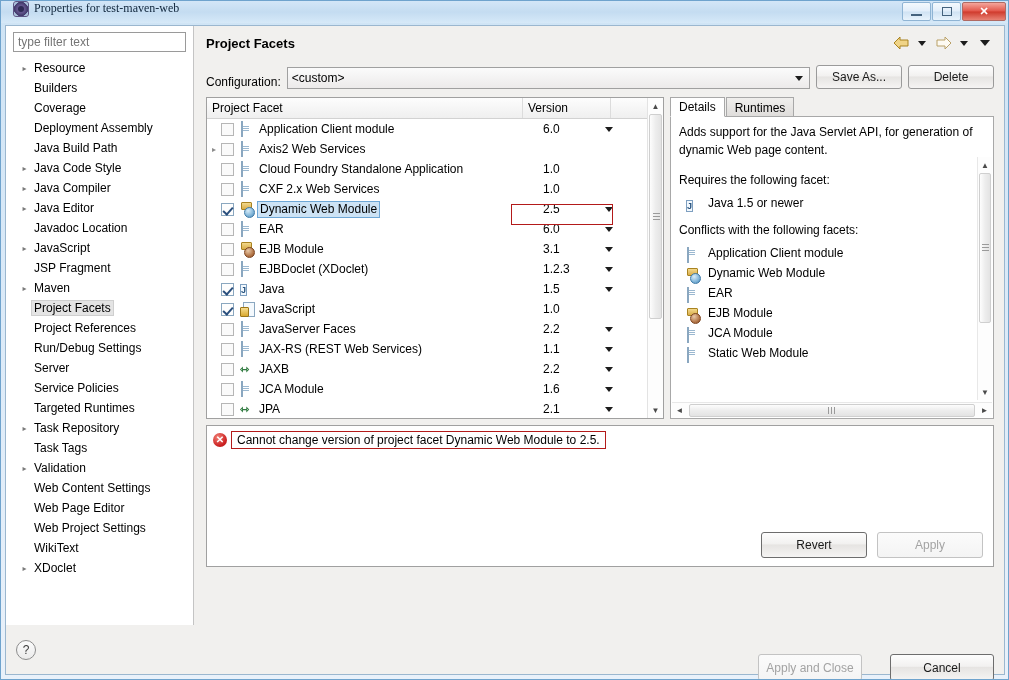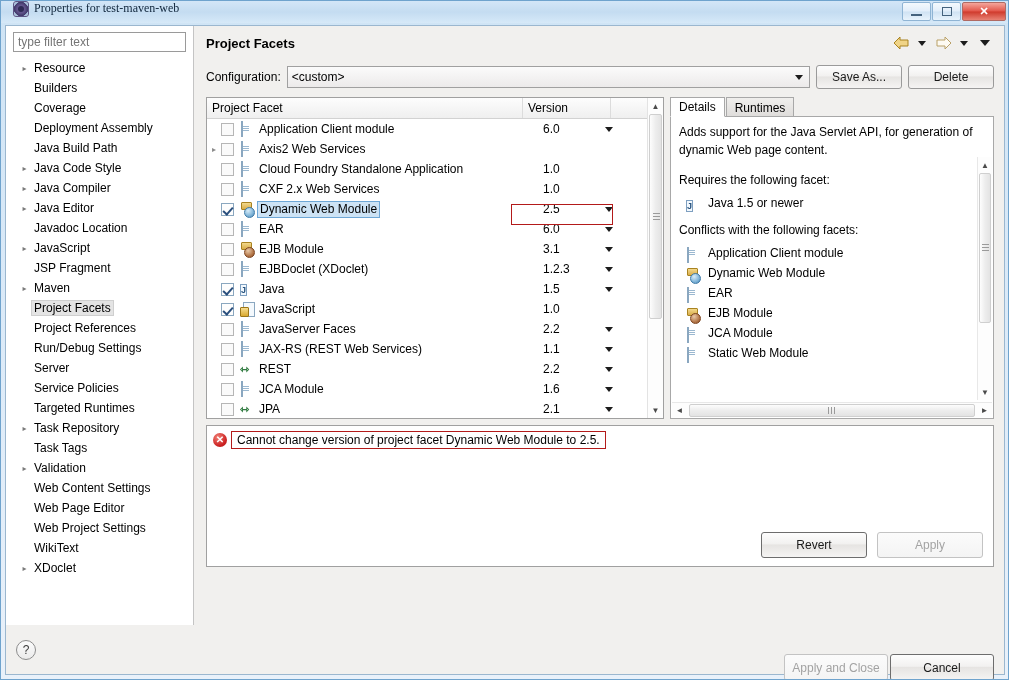--- a/index.html
+++ b/index.html
@@ -108,21 +108,21 @@
 
   .nav-arrows {
     position: absolute; right: 10px; top: 8px;
     display: flex; align-items: center; gap: 3px;
   }
   .navbtn { display:flex; align-items:center; justify-content:center; width:18px; height:18px; }
   .caret-dn { width:0;height:0;border-left:5px solid transparent;border-right:5px solid transparent;border-top:6px solid #1c1c1c;}
   .caret-dn.small { border-left-width:4px;border-right-width:4px;border-top-width:5px;}
 
   .config-row {
-    display: flex; align-items: center; gap: 6px;
+    display: flex; align-items: flex-end; gap: 6px;
     margin-top: 14px;
   }
   .config-label { font-size: 12px; }
   .combo {
     flex: 1; height: 22px;
     border: 1px solid #a0a0a0;
     background: linear-gradient(to bottom,#fbfbfb,#eceaea);
     display: flex; align-items: center;
     padding: 0 4px;
     position: relative;
@@ -317,21 +317,21 @@
     position:absolute; left:4px; bottom:4px; width:1000px; height:50px;
     background:#f1f0ee; border:1px solid #9bb7cf; border-top:none;
     display:flex; align-items:center; padding: 0 10px;
   }
   .help-btn {
     width:20px;height:20px;border-radius:50%;border:1px solid #8c8c8c;
     background:linear-gradient(to bottom,#fcfcfc,#ebebeb);
     display:flex;align-items:center;justify-content:center;
     font-size:12px;color:#3d3d3d;
   }
-  .footer-right { margin-left:auto; display:flex; gap:2px;margin-top:36px; }
+  .footer-right { margin-left:auto; display:flex; gap:28px;margin-top:36px; }
   .footer-right .btn { min-width:104px; height:27px; }
 </style>
 </head>
 <body>
 
 <div class="window">
 
   <div class="titlebar">
     <div class="title-icon"></div>
     <div class="title-text">Properties for test-maven-web</div>
@@ -595,21 +595,21 @@
                 <span class="cb"></span>
                 <span class="ficon"><span class="ico-doc"></span></span>
                 <span class="fname">JAX-RS (REST Web Services)</span>
                 <span class="fver">1.1</span>
                 <span class="fver-arrow"></span>
               </div>
               <div class="frow">
                 <span class="f-twisty"></span>
                 <span class="cb"></span>
                 <span class="ficon"><span class="ico-arrows">⇿</span></span>
-                <span class="fname">REST</span>
+                <span class="fname">JAXB</span>
                 <span class="fver">2.2</span>
                 <span class="fver-arrow"></span>
               </div>
               <div class="frow">
                 <span class="f-twisty"></span>
                 <span class="cb"></span>
                 <span class="ficon"><span class="ico-doc"></span></span>
                 <span class="fname">JCA Module</span>
                 <span class="fver">1.6</span>
                 <span class="fver-arrow"></span>

